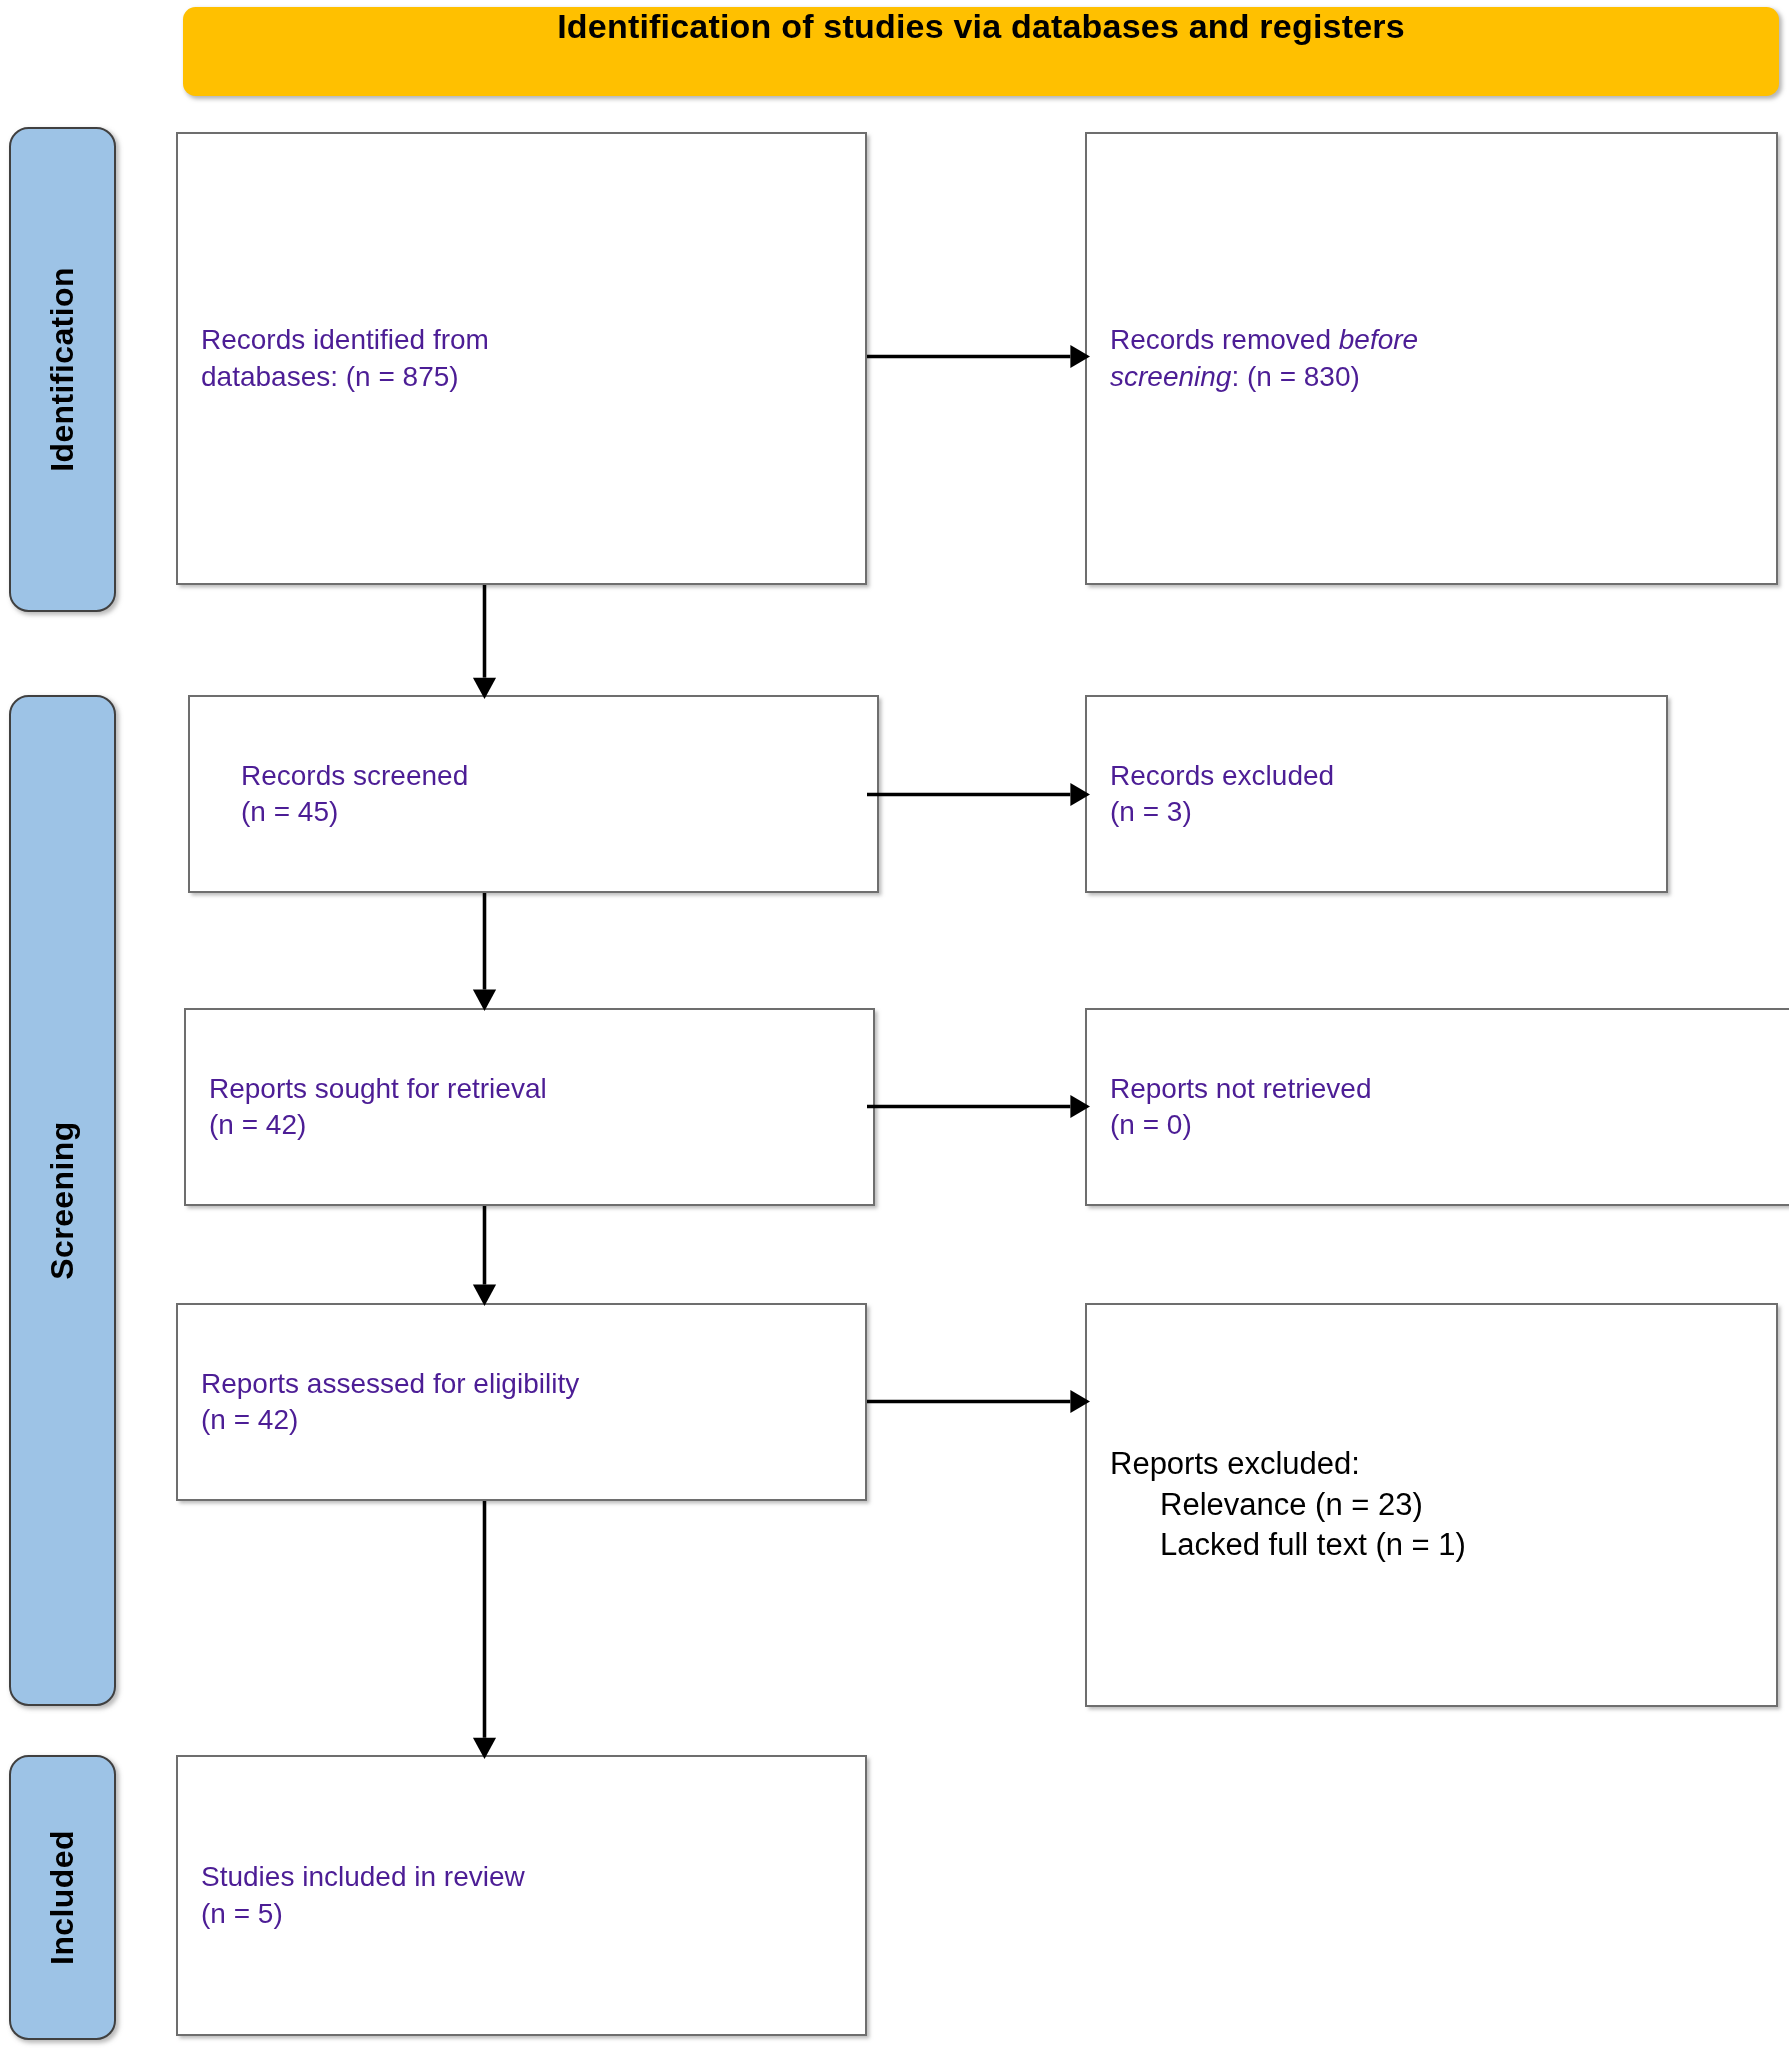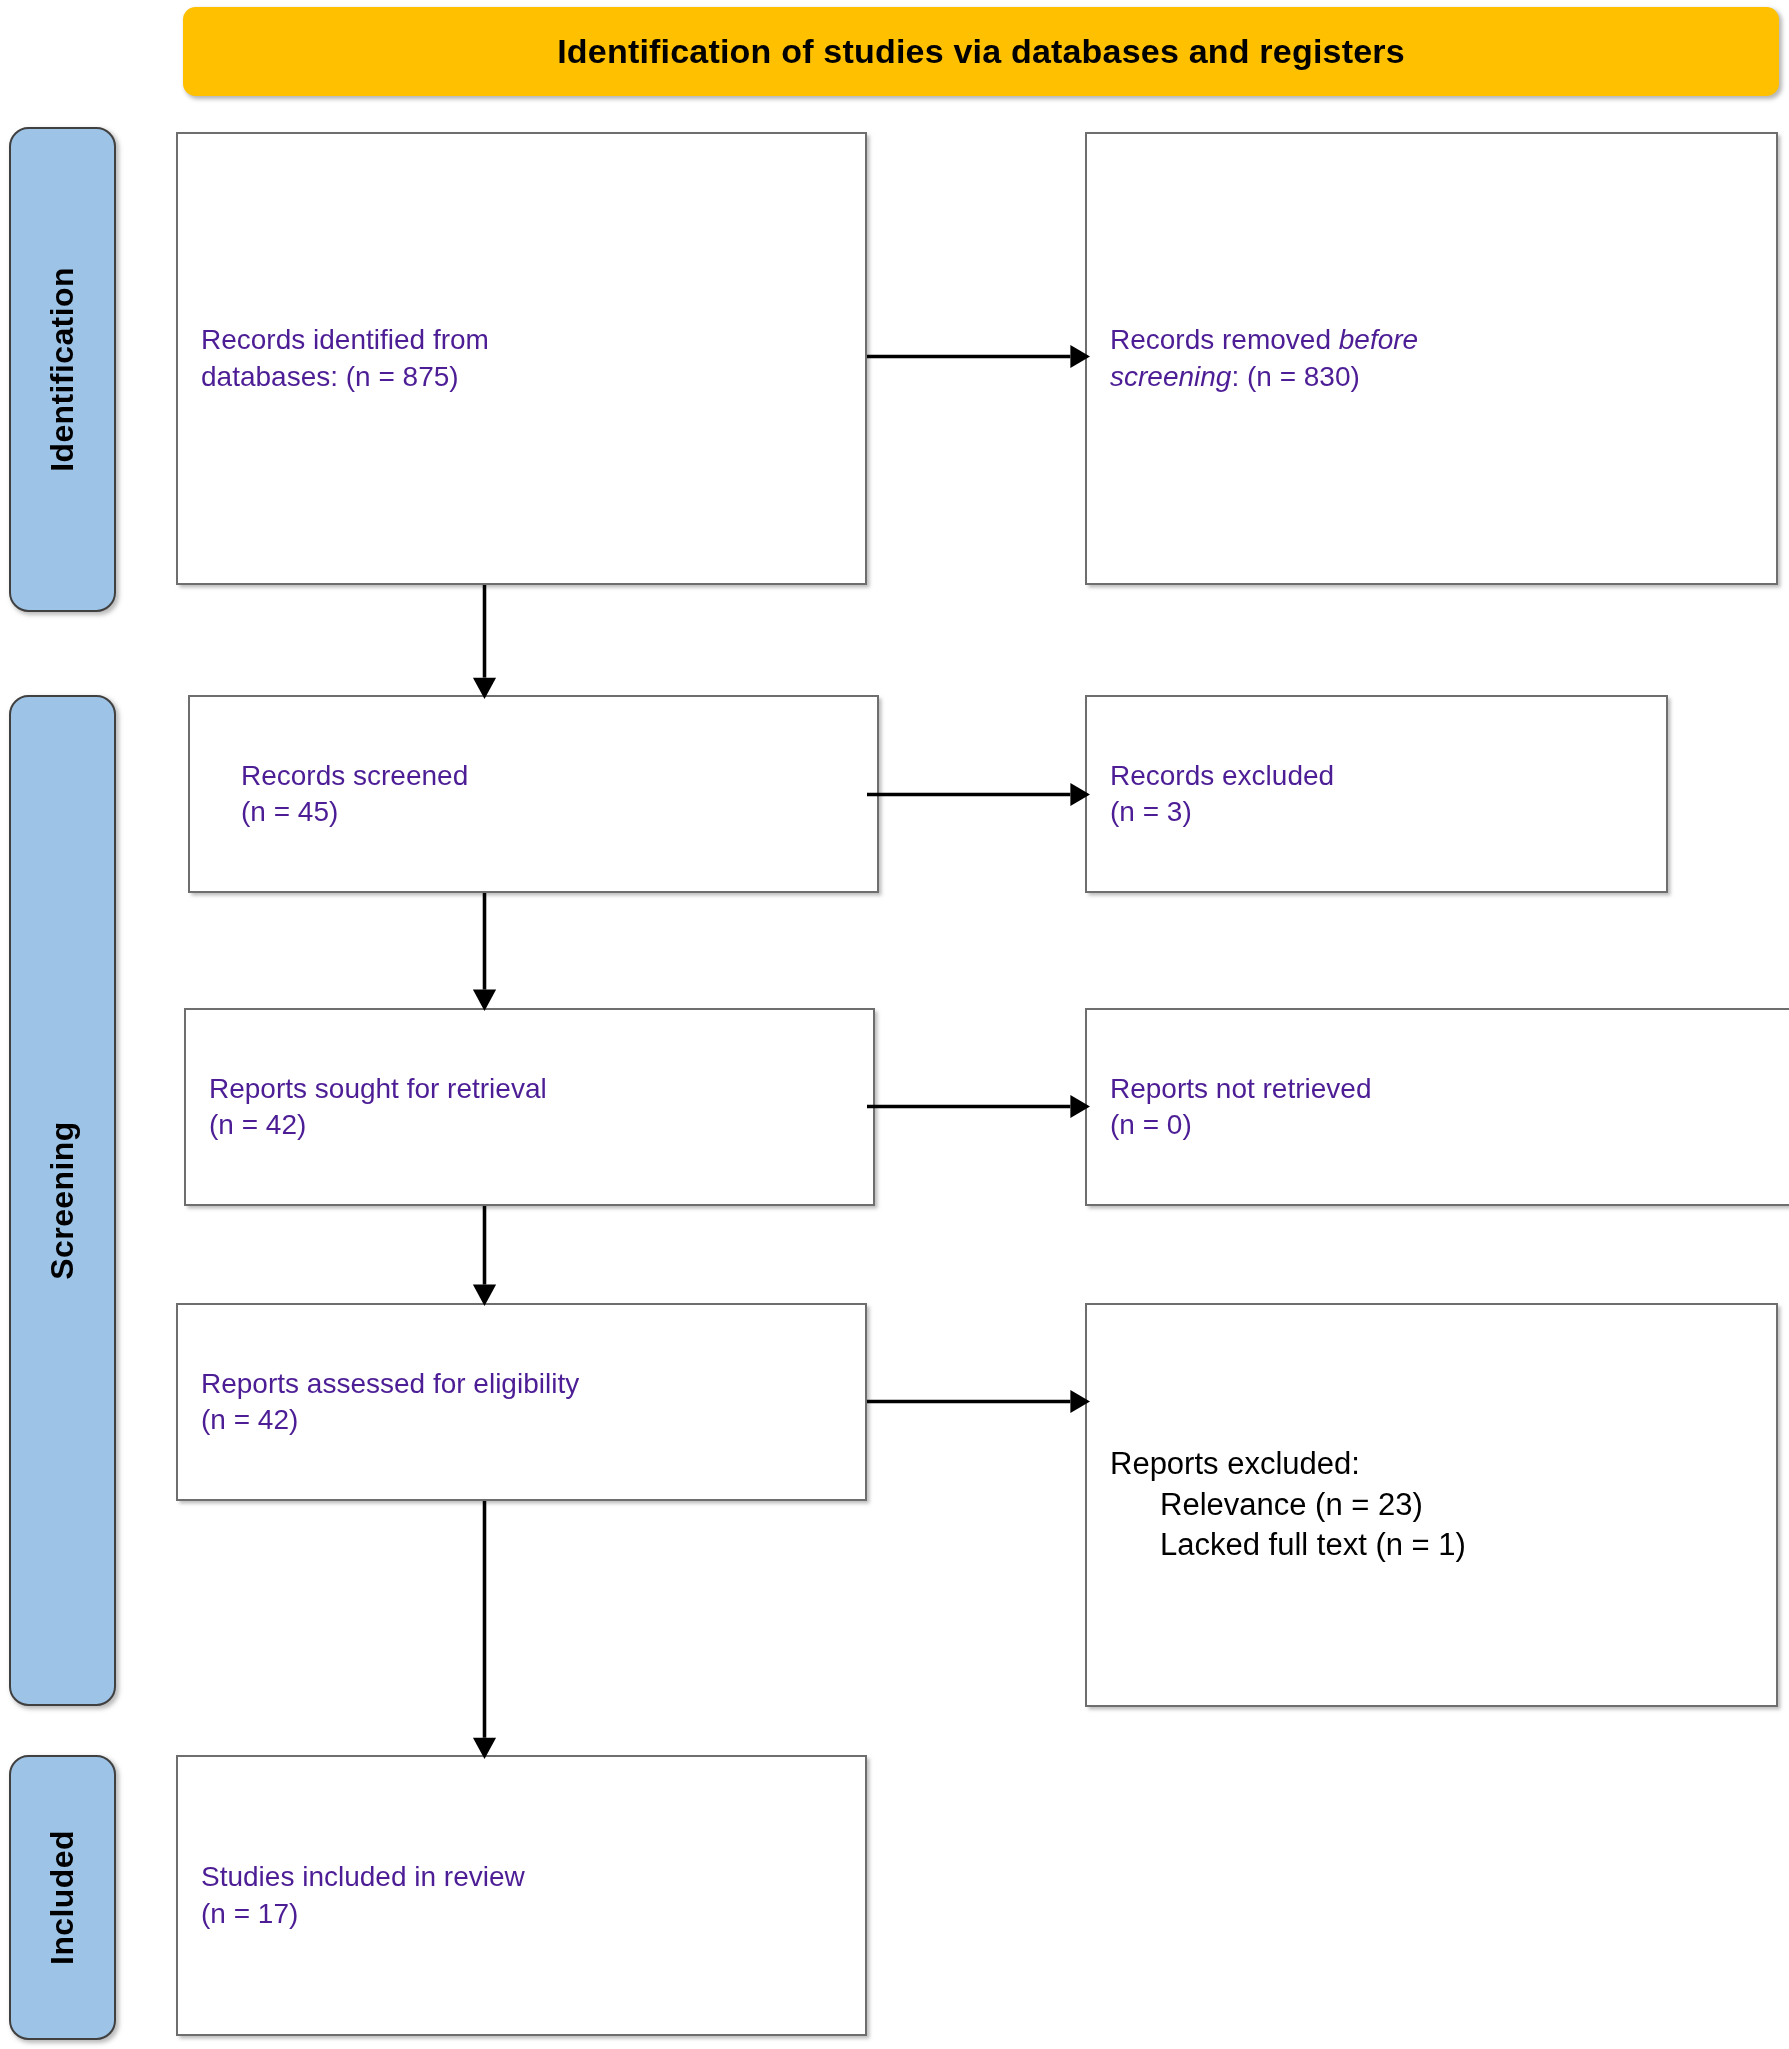--- a/index.html
+++ b/index.html
@@ -22,21 +22,20 @@
   .banner {
     position: absolute;
     left: 183px;
     top: 7.1px;
     width: 1596px;
     height: 89px;
     background: #FFC000;
     border-radius: 12.5px;
     box-shadow: 2.7px 2.7px 4.5px rgba(120, 120, 120, 0.55);
     display: flex;
-    align-items: center;
     justify-content: center;
   }
   .banner-text {
     font-size: 34px;
     font-weight: bold;
     color: #000000;
     letter-spacing: 0.2px;
     text-align: center;
   }
 
@@ -162,21 +161,21 @@
 
   <div class="box" id="box-rep-excluded">
     <div class="box-list">
       <div>Reports excluded:</div>
       <div class="sub">Relevance (n = 23)</div>
       <div class="sub">Lacked full text (n = 1)</div>
     </div>
   </div>
 
   <div class="box" id="box-included">
-    <div class="box-text"><span>Studies included in review</span><br><span>(n = 17)</span></div>
+    <div class="box-text"><span>Studies included in review</span><br><span>(n = 5)</span></div>
   </div>
 
   <div class="conn" style="left:867px; top:343px; width:223px; height:27px;">
     <svg width="223" height="27" viewBox="0 0 250 30">
       <line x1="0" y1="15" x2="228" y2="15" stroke="#000" stroke-width="4"></line>
       <polygon points="228,2 250,15 228,28" fill="#000"></polygon>
     </svg>
   </div>
 
   <div class="conn" style="left:471px; top:585px; width:27px; height:114px;">

